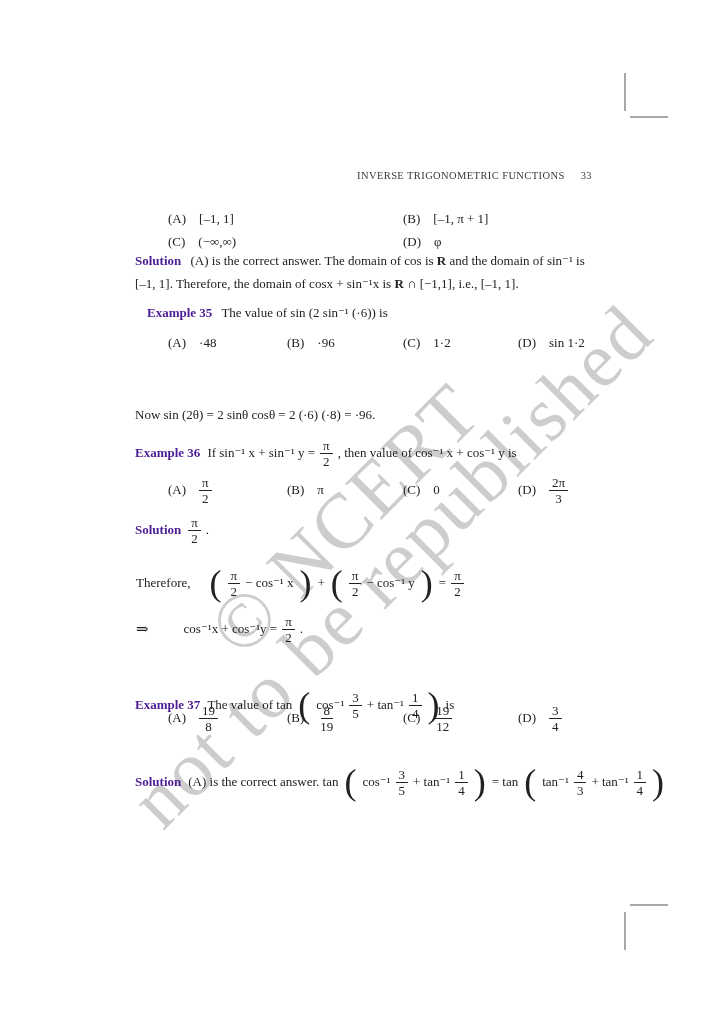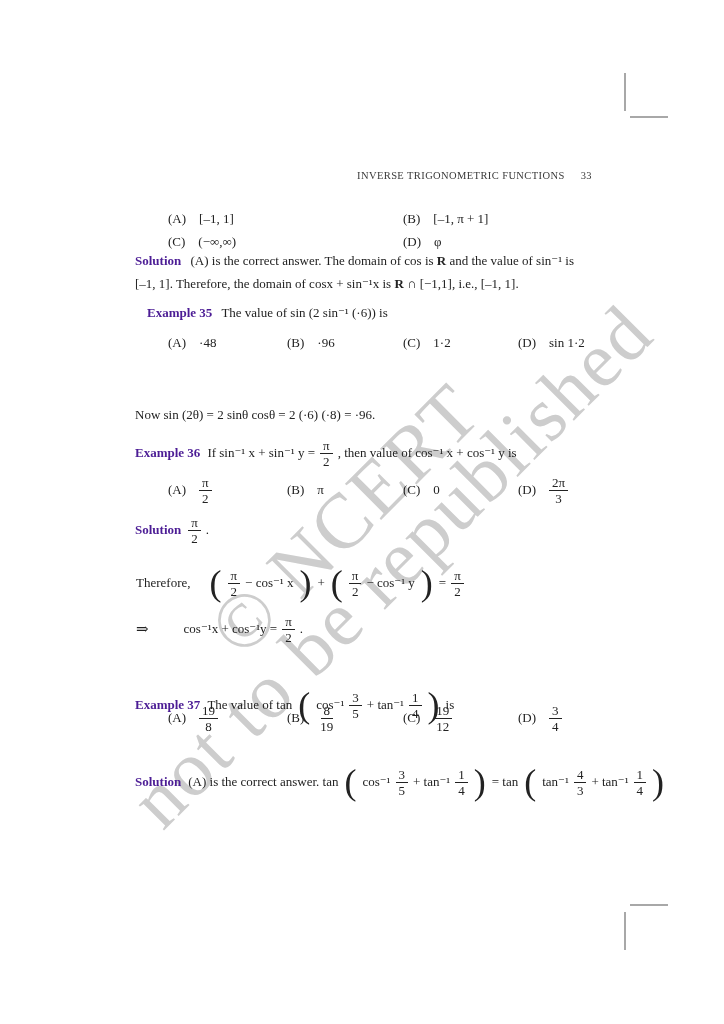--- a/index.html
+++ b/index.html
@@ -64,21 +64,21 @@
     <div class="opt" style="left:403px;">
       <span>(D)</span>
       <span>φ</span>
     </div>
   </div>
 
   <div class="line" style="top:253px;left:135px;">
     <span class="blue lbl">Solution</span>
     <span>(A) is the correct answer. The domain of cos is</span>
     <span class="bold">R</span>
-    <span>and the value of sin⁻¹ is</span>
+    <span>and the domain of sin⁻¹ is</span>
   </div>
   <div class="line" style="top:276px;left:135px;">
     <span>[–1, 1]. Therefore, the domain of cosx + sin⁻¹x is</span>
     <span class="bold">R</span>
     <span>∩ [−1,1], i.e., [–1, 1].</span>
   </div>
 
   <div class="line" style="top:305px;left:135px;margin-left:12px;">
     <span class="blue lbl">Example 35</span>
     <span>The value of sin (2 sin⁻¹ (·6)) is</span>

